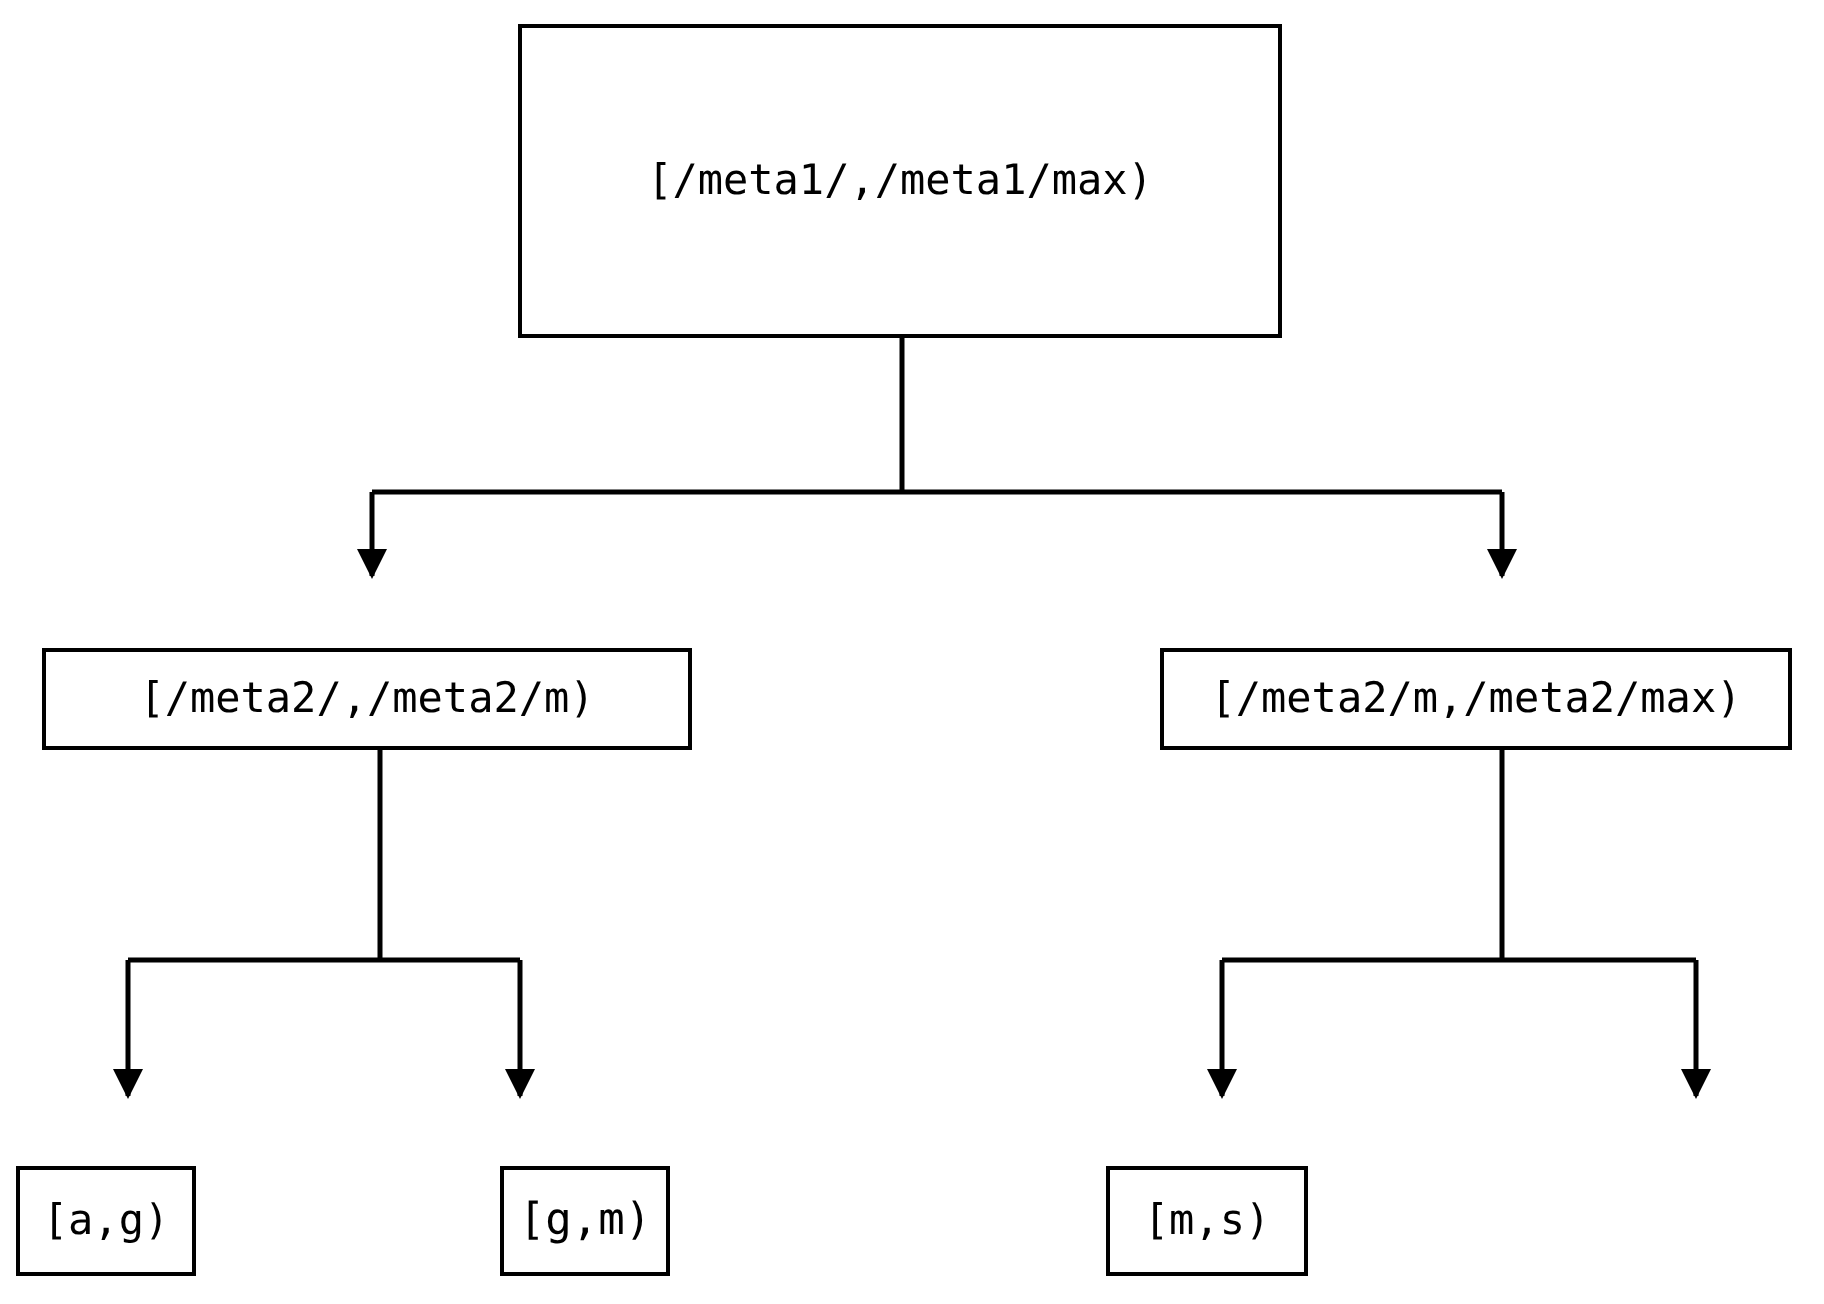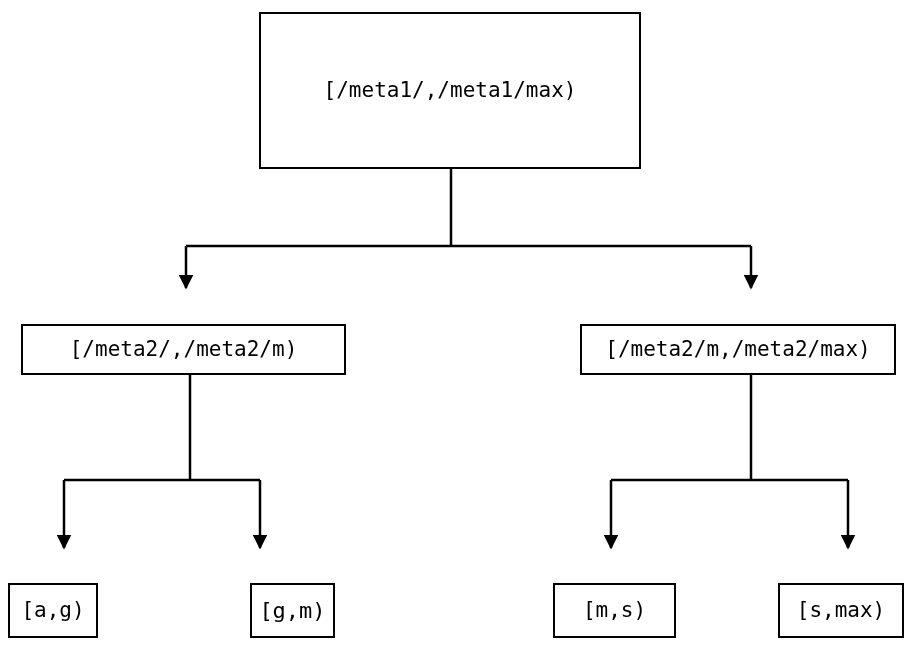--- a/index.html
+++ b/index.html
@@ -76,21 +76,21 @@
     left: 203px;
     top: 583px;
     width: 85px;
     height: 55px;
     font-size: 22px;
     margin-left: 47px;
   }
   #node-leaf-2 {
     left: 553px;
     top: 583px;
-    width: 123px;
+    width: 101px;
     height: 55px;
     font-size: 21px;
   }
   #node-leaf-3 {
     left: 778px;
     top: 583px;
     width: 126px;
     height: 55px;
     font-size: 21px;
   }
@@ -146,17 +146,14 @@
   </div>
 
   <div class="node" id="node-leaf-1">
     <span class="node-label">[g,m)</span>
   </div>
 
   <div class="node" id="node-leaf-2">
     <span class="node-label">[m,s)</span>
   </div>
 
-  <div class="node" id="node-leaf-3">
-    <span class="node-label">[s,max)</span>
-  </div>
 
 </div>
 
 </body></html>

